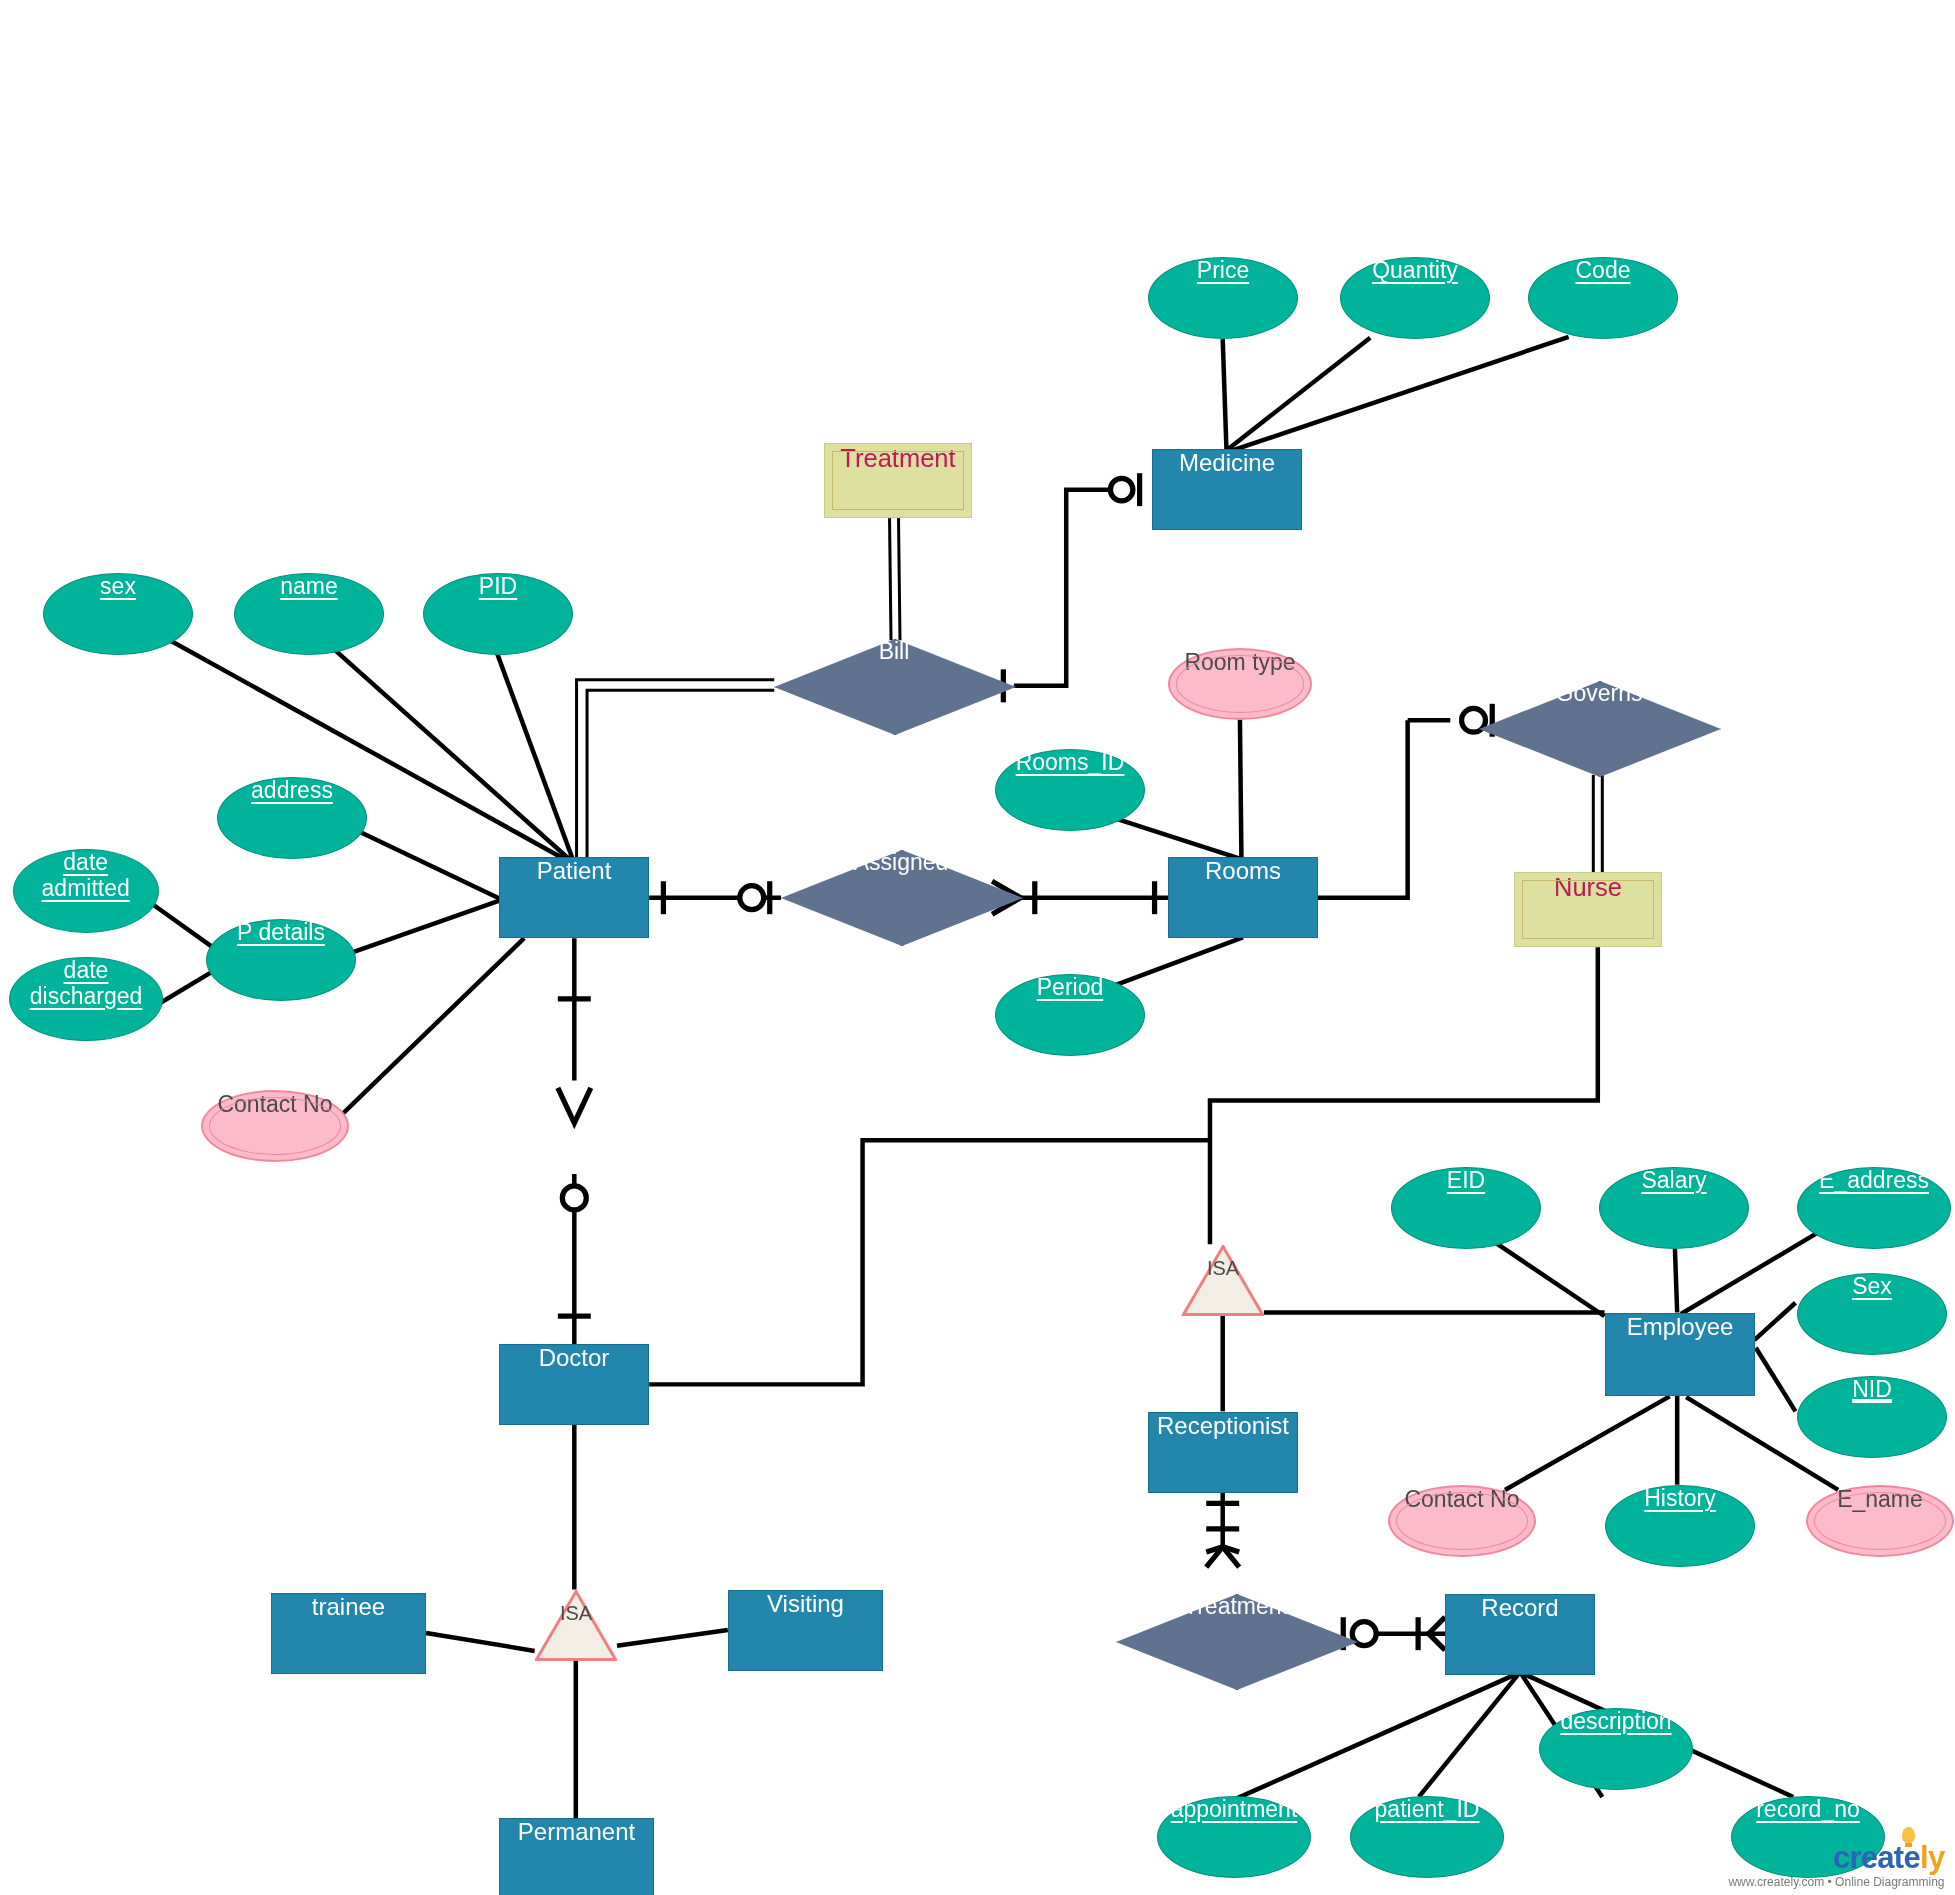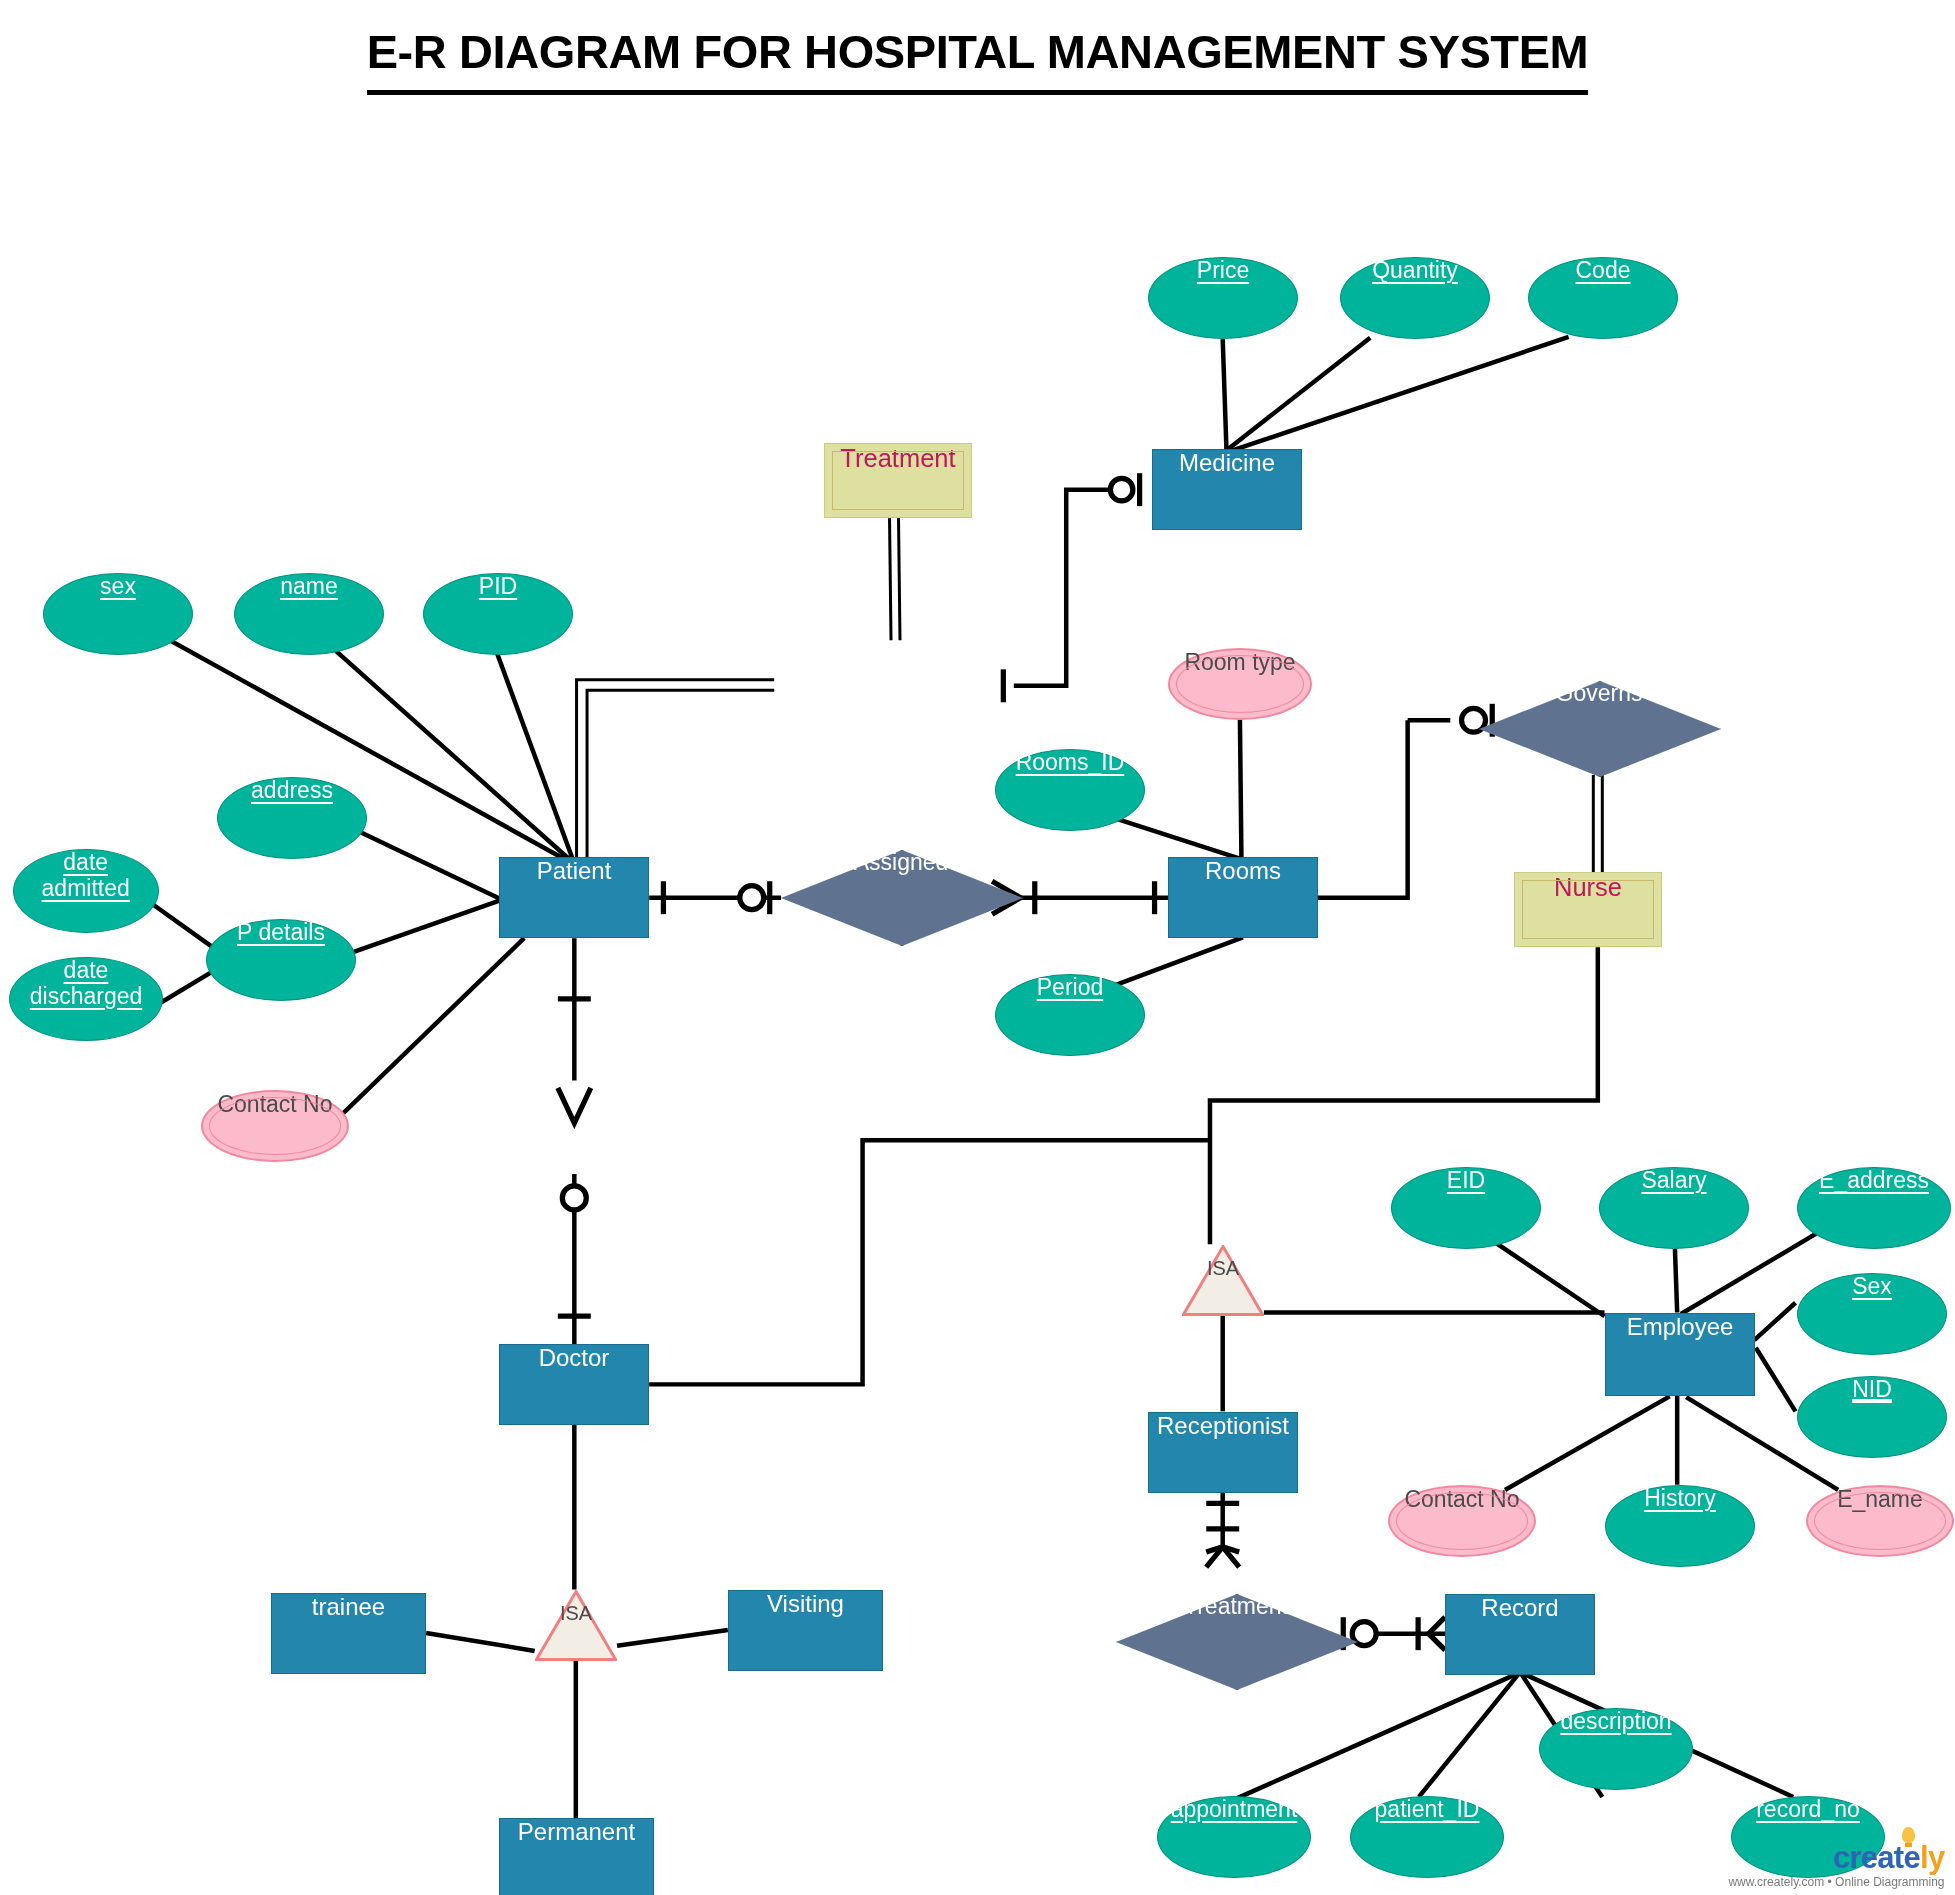--- a/index.html
+++ b/index.html
@@ -61,21 +61,20 @@
   #wm-bulb{position:absolute;right:30px;top:-15px;width:12.7px;height:16.5px;
            background:#F7C245;border-radius:50% 50% 40% 40%;}
   #wm-bulb::after{content:"";position:absolute;left:3px;bottom:-3.7px;width:6.7px;height:4.5px;background:#F2A11B;}
   #wm-sub{font-size:12px;color:#7a7a7a;margin-top:2.2px;font-family:"Liberation Sans",sans-serif;}
 </style>
 </head>
 <body>
 
 <div id="stage">
 
-  <div id="title"><span>E-R DIAGRAM FOR HOSPITAL MANAGEMENT SYSTEM</span></div>
 
   <svg id="edges" viewBox="0 0 2611 2531">
     <g stroke="#000" fill="none" stroke-width="6" stroke-linecap="butt">
 
       <line x1="1633" y1="453" x2="1638" y2="600"></line>
       <line x1="1830" y1="451" x2="1640" y2="600"></line>
       <line x1="2095" y1="450" x2="1645" y2="602"></line>
 
       <line x1="1188" y1="692" x2="1190" y2="855" stroke-width="4"></line>
       <line x1="1200" y1="692" x2="1202" y2="855" stroke-width="4"></line>
@@ -201,20 +200,24 @@
       <span class="lbl">Permanent</span>
     </div>
 
   <div class="node weak-entity" style="left:824px;top:443px;width:148px;height:75px;">
       <span class="lbl">Treatment</span>
     </div>
   <div class="node weak-entity" style="left:1514px;top:872px;width:148px;height:75px;">
       <span class="lbl">Nurse</span>
     </div>
 
+  <div class="node rel" style="left:774px;top:639px;width:240px;height:94px;">
+      <span class="dia"></span>
+      <span class="lbl">Bill</span>
+    </div>
   <div class="node rel" style="left:781px;top:850px;width:240px;height:94px;">
       <span class="dia"></span>
       <span class="lbl">Assigned</span>
     </div>
   <div class="node rel" style="left:1479px;top:681px;width:240px;height:94px;">
       <span class="dia"></span>
       <span class="lbl">Governs</span>
     </div>
   <div class="node rel" style="left:1116px;top:1594px;width:240px;height:94px;">
       <span class="dia"></span>

